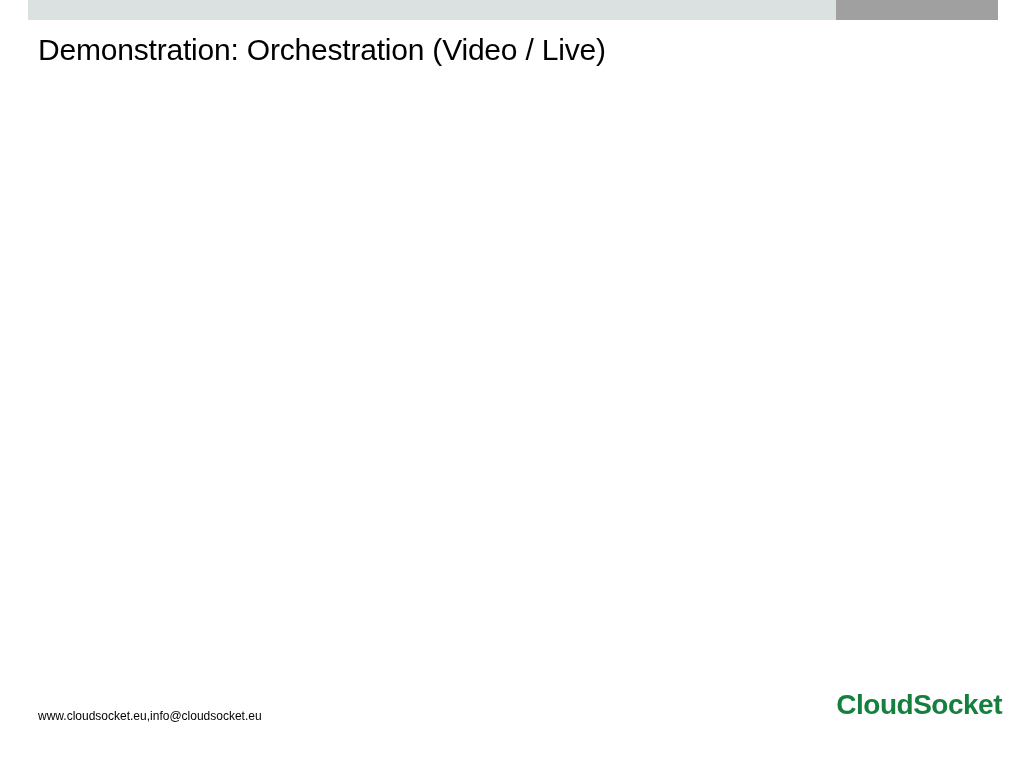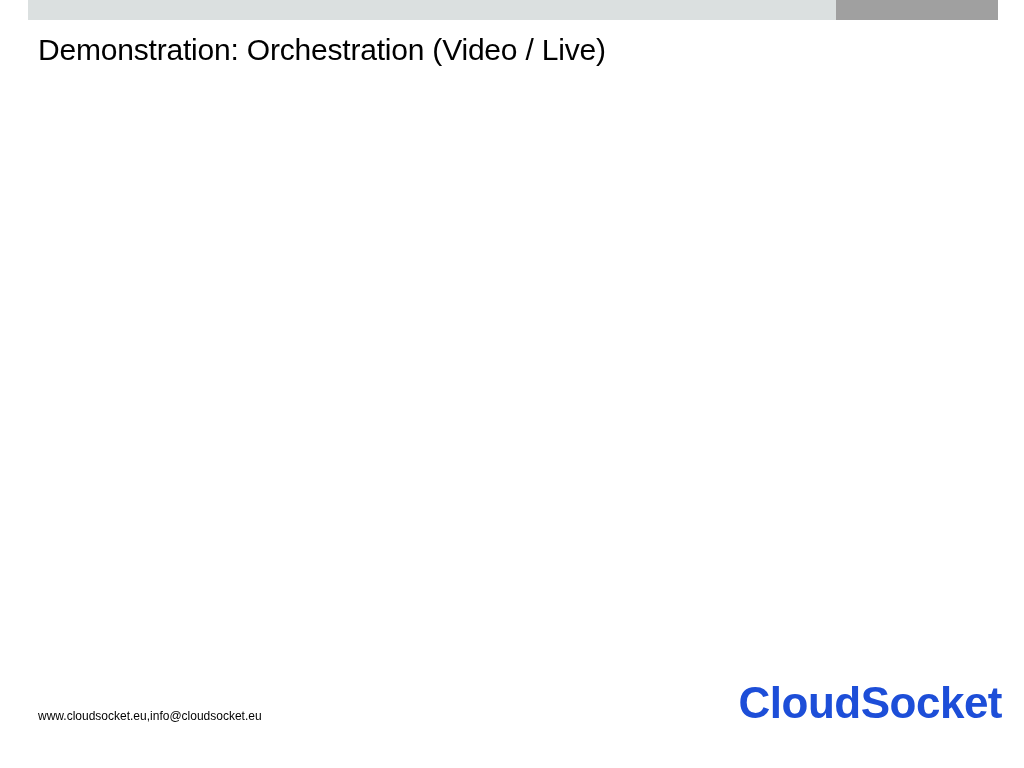--- a/index.html
+++ b/index.html
@@ -44,25 +44,25 @@
     }
     .footer-contact {
       position: absolute;
       bottom: 45px;
       left: 38px;
       font-size: 12px;
       color: #000000;
     }
     .brand-logo {
       position: absolute;
-      bottom: 40px;
+      bottom: 47px;
       right: 22px;
-      font-size: 44px;
+      font-size: 28px;
       font-weight: 600;
-      color: #1d4ed8;
+      color: #15803d;
       letter-spacing: -0.5px;
       font-family: "Segoe UI", Arial, sans-serif;
     }
   </style>
 </head>
 <body>
 
 <div class="top-bar">
   <div class="top-bar-left"></div>
   <div class="top-bar-right"></div>

